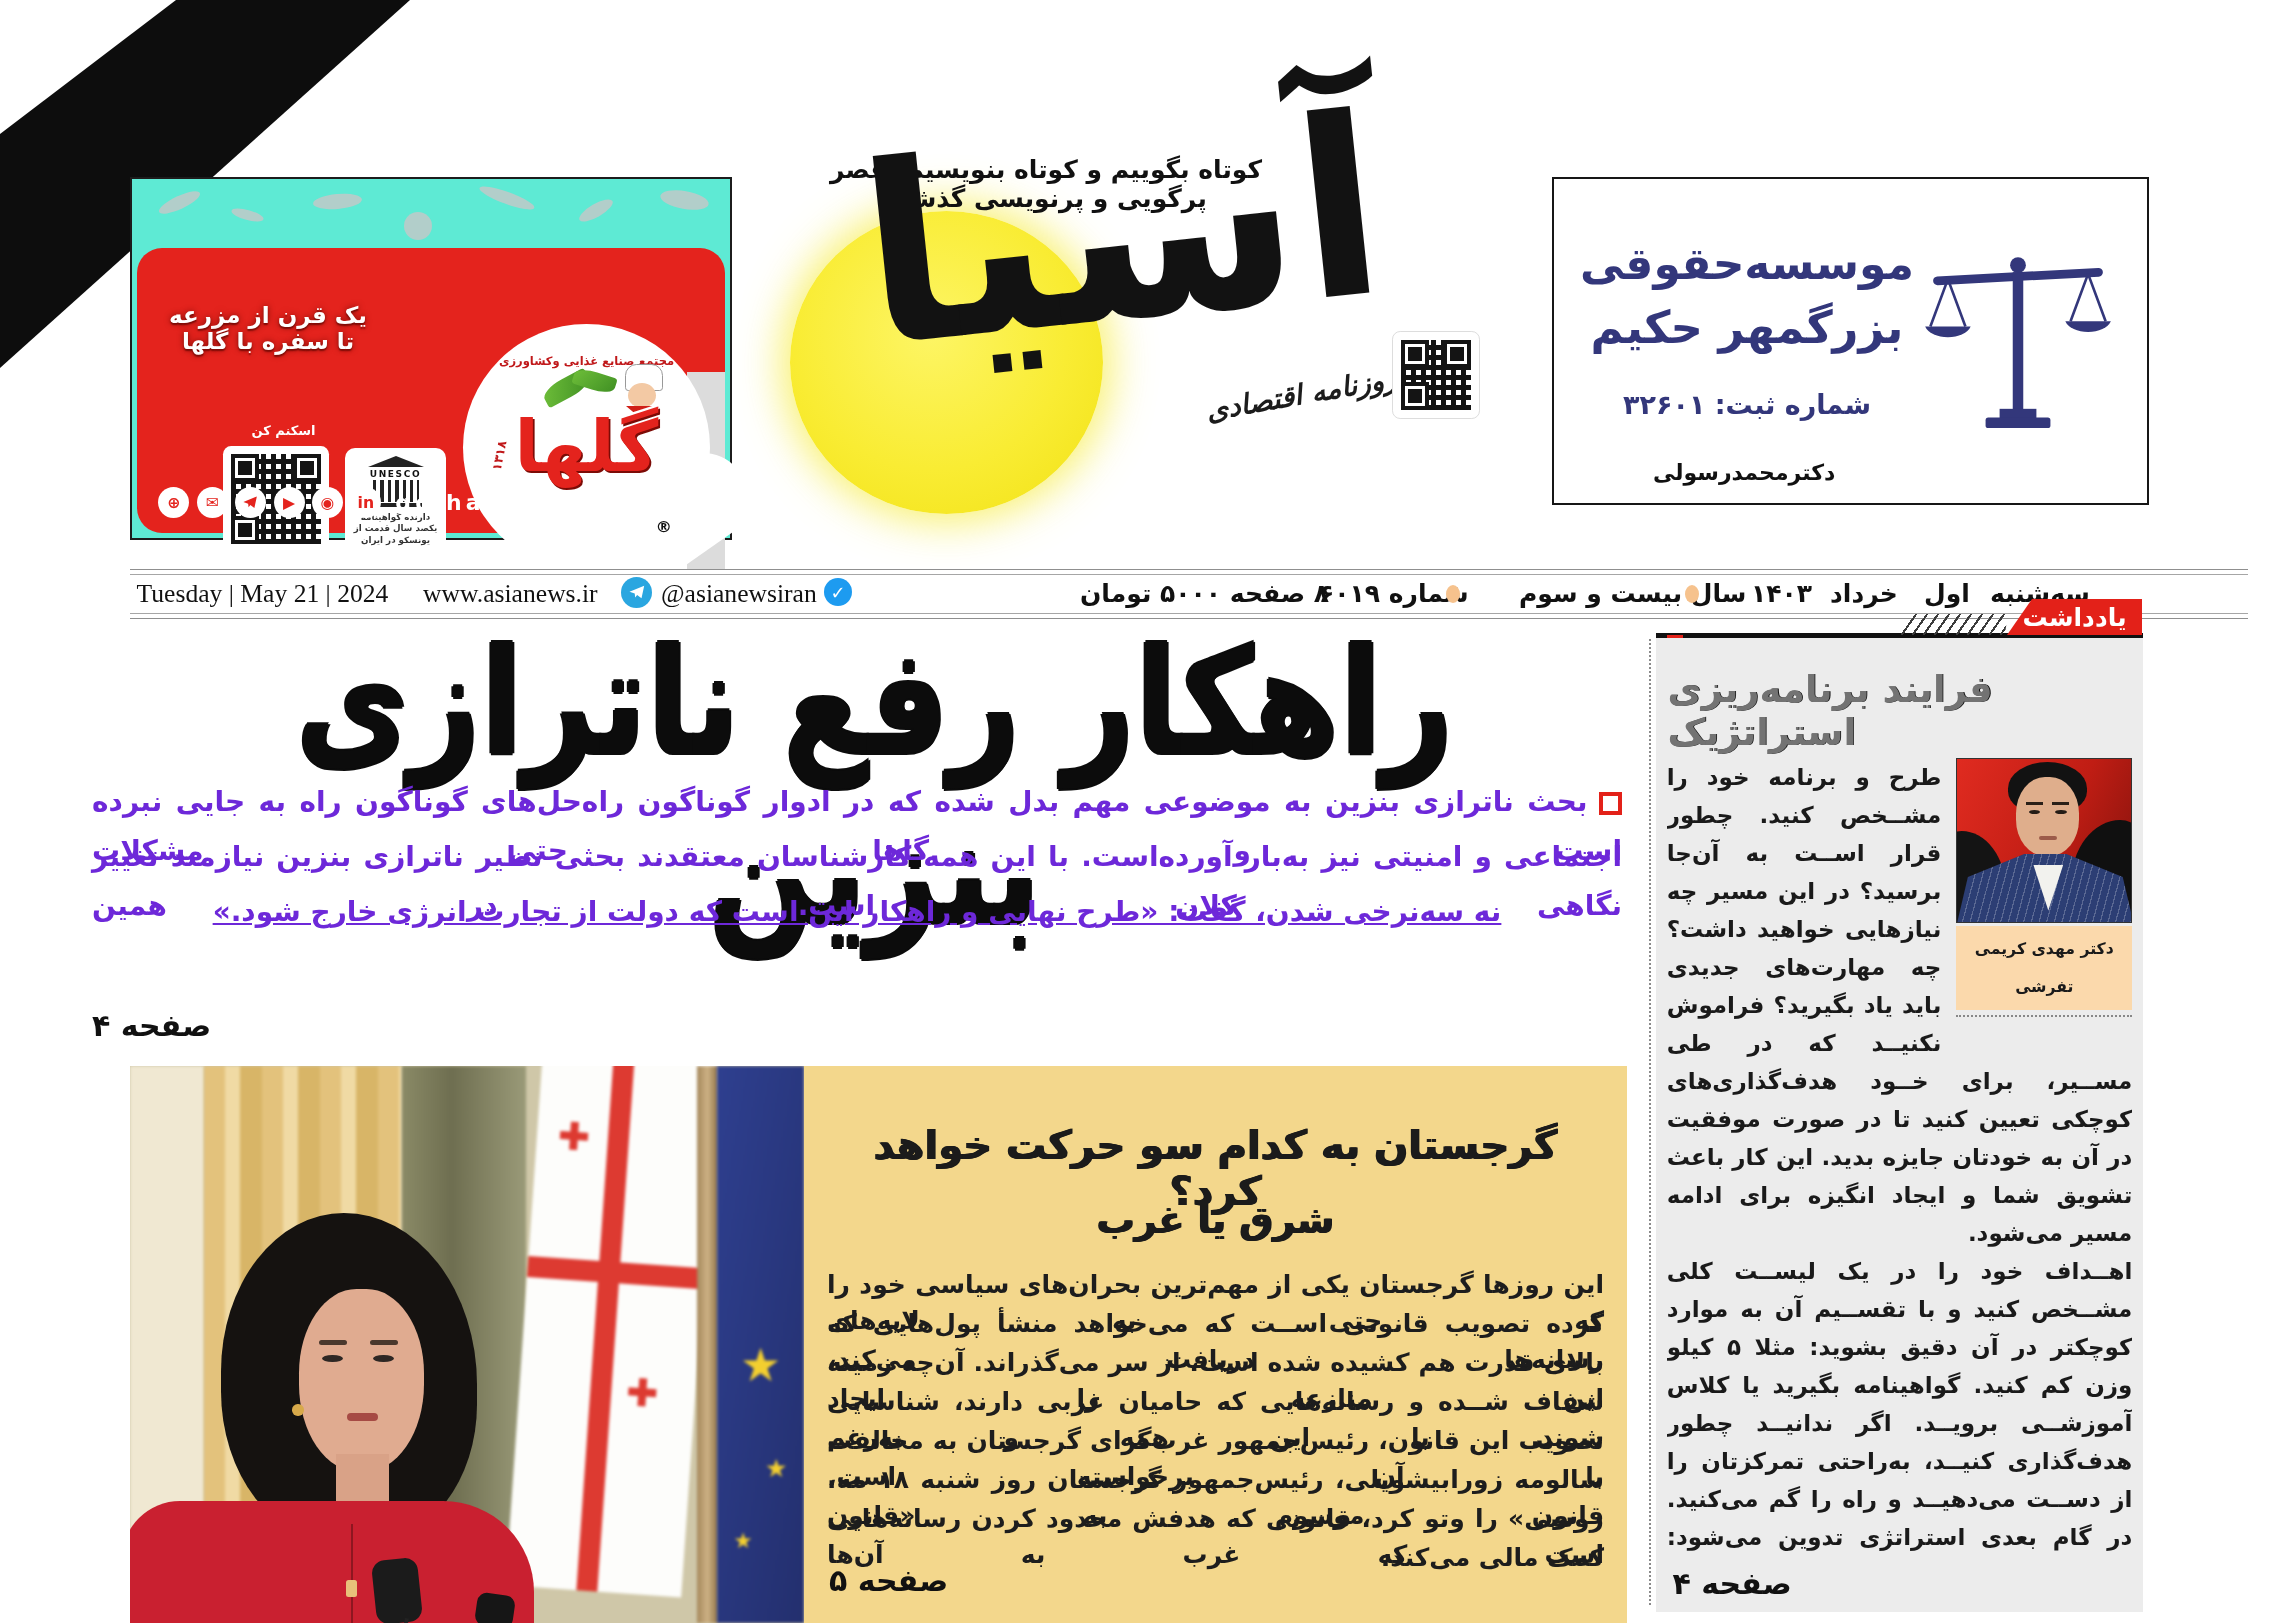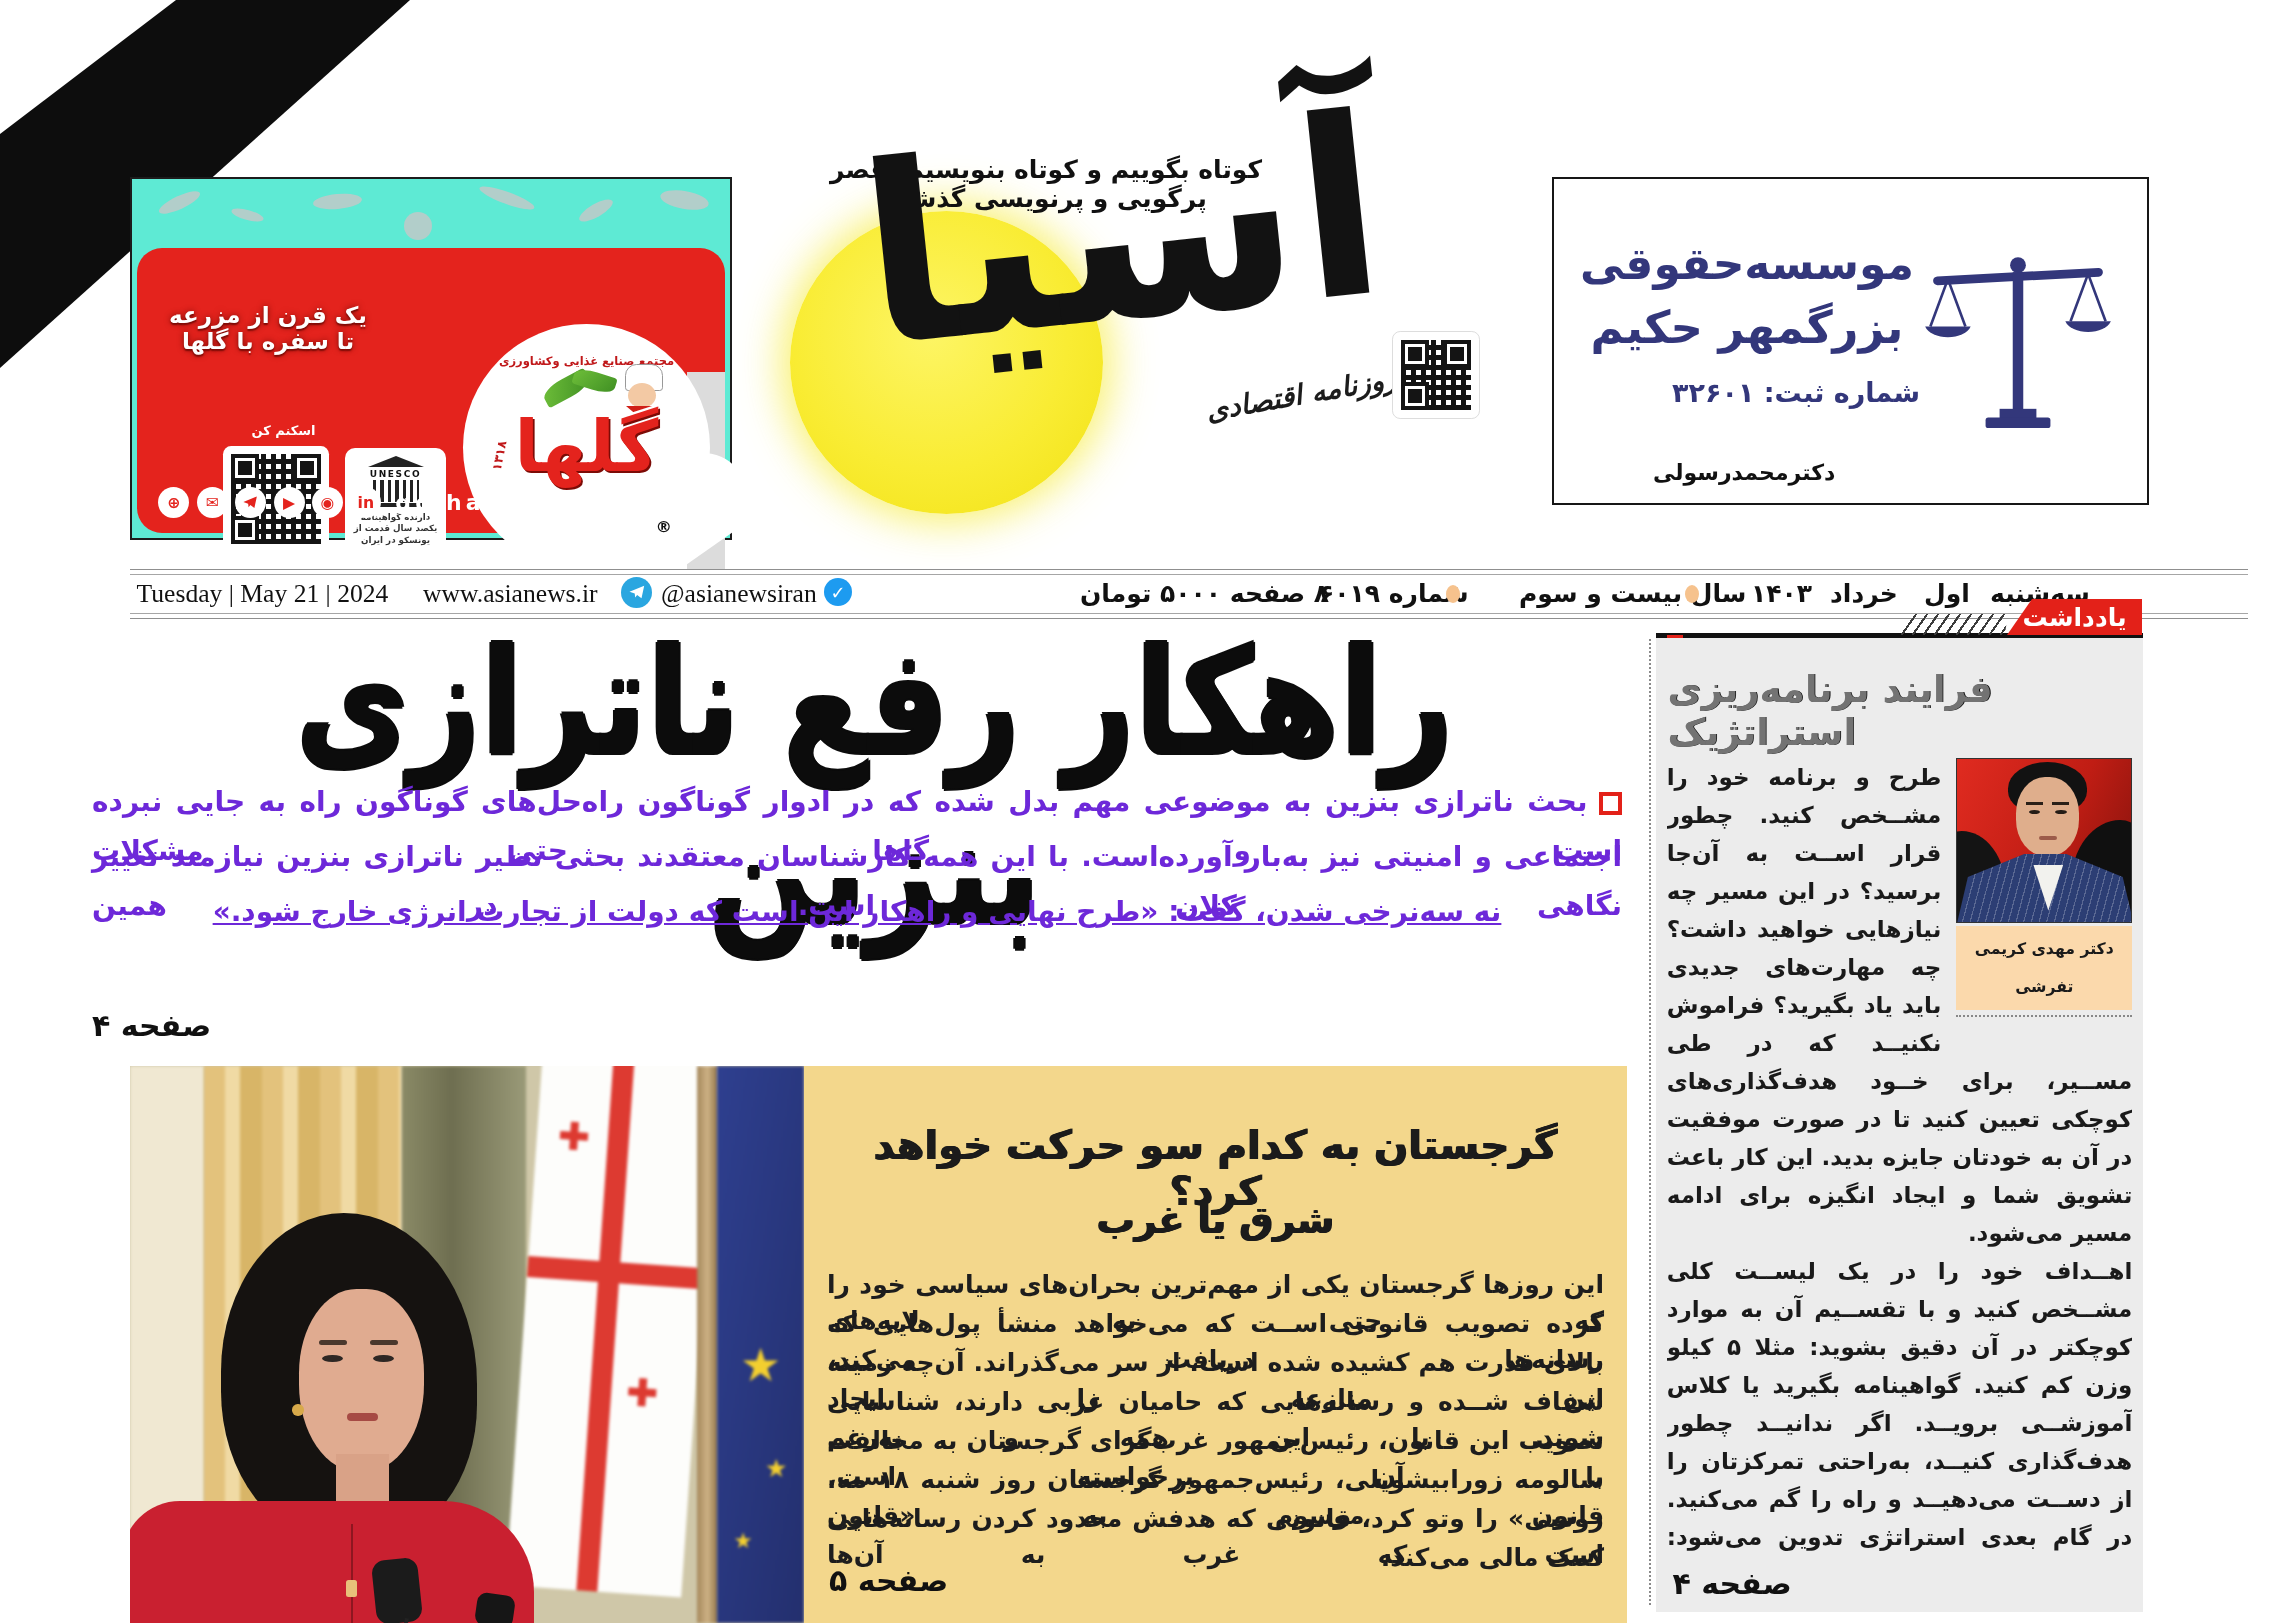--- a/index.html
+++ b/index.html
@@ -61,21 +61,21 @@
              transform:rotate(-6deg);line-height:1.1;letter-spacing:-5px;}
   #logo-sub{left:1178px;top:378px;width:247px;text-align:center;font-size:28px;font-weight:bold;color:#1c1c1c;
             transform:rotate(-10deg);font-style:italic;}
   #mast-qr{left:1392px;top:331px;width:86px;height:86px;border:0.8px solid #ddd;}
 
   
   #law{left:1552px;top:177px;width:597px;height:328px;border:2.5px solid #161616;background:#fff;box-sizing:border-box;}
   .law-text{position:absolute;left:20px;top:59px;width:346px;text-align:center;color:#33377b;direction:rtl;}
   .law-l1{font-size:44px;font-weight:bold;}
   .law-l2{font-size:45px;font-weight:bold;margin-top:11.5px;}
-  .law-reg{font-size:27px;font-weight:bold;margin-top:23px;text-align:right;}
+  .law-reg{font-size:27px;font-weight:bold;margin-top:35px;}
   #law-doc{position:absolute;left:99px;bottom:18px;font-size:22px;font-weight:bold;color:#111;}
   #law-scales{position:absolute;right:30px;top:53px;}
 
   
   #datebar{left:130px;top:569px;width:2118px;height:48px;border-top:0.8px solid #8f8f8f;border-bottom:0.8px solid #8f8f8f;
            background-image:linear-gradient(#8f8f8f,#8f8f8f),linear-gradient(#8f8f8f,#8f8f8f);
            background-size:100% 0.8px;background-position:0 4.1px,0 calc(100% - 4.1px);background-repeat:no-repeat;}
   .db{position:absolute;top:9px;font-size:25px;font-weight:bold;white-space:nowrap;}
   .db.en{font-family:"Liberation Serif",serif;font-weight:normal;font-size:25.6px;}
   .dot{position:absolute;top:15px;width:14px;height:18px;border-radius:50%;background:#f6c28d;}

